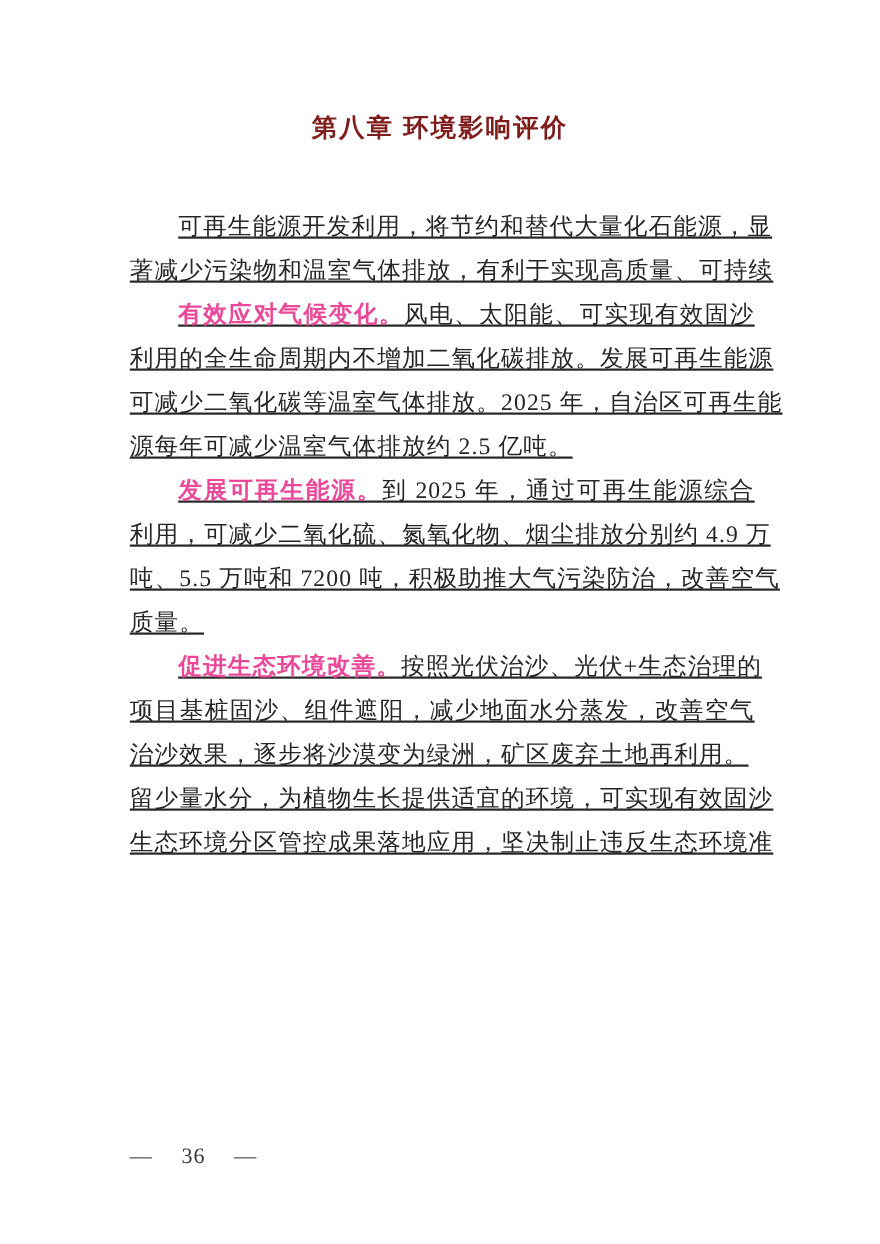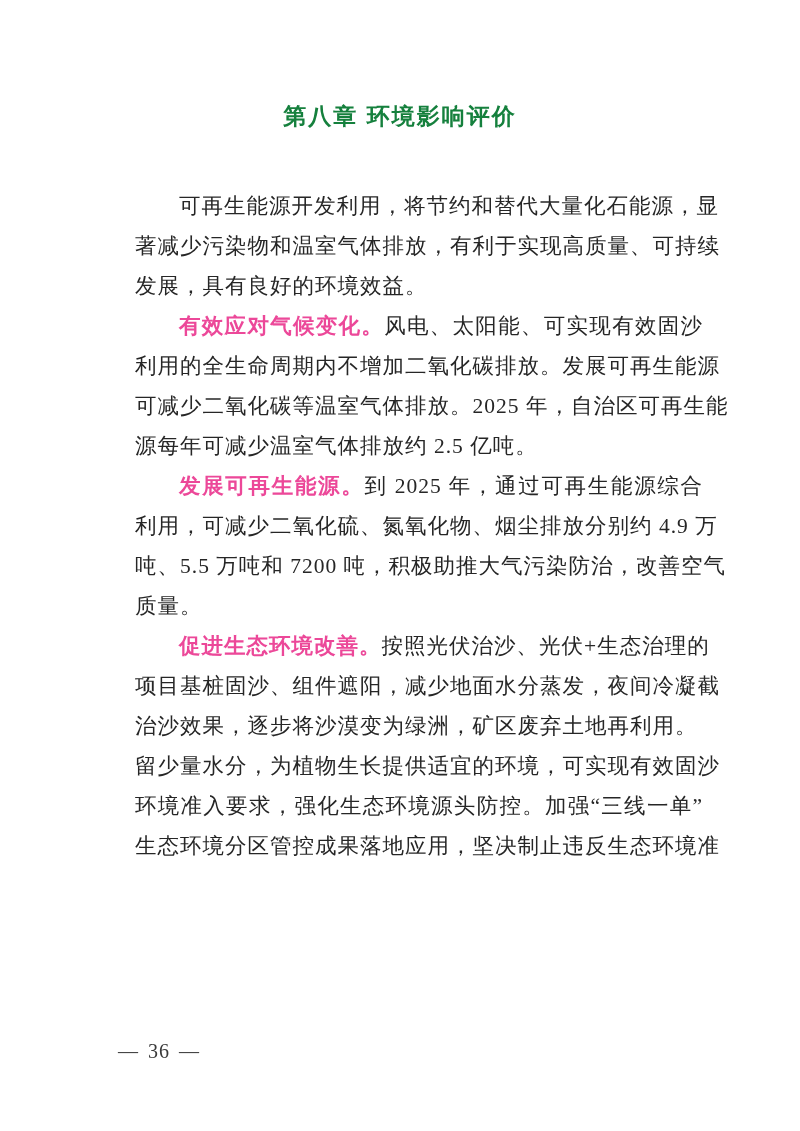--- a/index.html
+++ b/index.html
@@ -17,26 +17,27 @@
   }
   .doc-title {
     position: absolute;
     left: 0; right: 0; top: 101px;
     margin: 0;
     text-align: center;
     font-family: "Liberation Sans", "DejaVu Sans", sans-serif;
     font-weight: 700;
     font-size: 23px;
     letter-spacing: 2px;
-    color: #15803d;
+    color: #7f1d1d;
   }
   .doc-body {
     position: absolute;
-    left: 135px; top: 186px;
+    left: 118px; top: 186px;
     width: 568px;
+    text-decoration: underline;
   }
   .para { margin: 0; padding: 0; }
   .line {
     font-size: 21.5px;
     height: 40px;
     line-height: 40px;
     letter-spacing: 1px;
     text-align: justify;
     text-align-last: justify;
     text-justify: inter-character;
@@ -50,55 +51,53 @@
     font-family: "Liberation Sans", "DejaVu Sans", sans-serif;
     color: #ec4899;
   }
   .footer {
     position: absolute;
     left: 118px; top: 1040px;
     font-size: 20px;
     letter-spacing: 1px;
     color: #3a3a3a;
   }
-  .footer .page-num { margin: 0 9px; }
+  .footer .page-num { margin: 0 26px; }
 </style>
 </head>
 <body>
 
 <div class="page">
 
   <h1 class="doc-title">第八章 环境影响评价</h1>
 
   <div class="doc-body">
       <div class="para">
         <div class="line first"><span>可再生能源开发利用，将节约和替代大量化石能源，显</span></div>
         <div class="line"><span>著减少污染物和温室气体排放，有利于实现高质量、可持续</span></div>
-        <div class="line last"><span>发展，具有良好的环境效益。</span></div>
       </div>
       <div class="para">
         <div class="line first"><span class="lead">有效应对气候变化。</span><span>风电、太阳能、可实现有效固沙</span></div>
         <div class="line"><span>利用的全生命周期内不增加二氧化碳排放。发展可再生能源</span></div>
         <div class="line"><span>可减少二氧化碳等温室气体排放。2025 年，自治区可再生能</span></div>
         <div class="line last"><span>源每年可减少温室气体排放约 2.5 亿吨。</span></div>
       </div>
       <div class="para">
         <div class="line first"><span class="lead">发展可再生能源。</span><span>到 2025 年，通过可再生能源综合</span></div>
         <div class="line"><span>利用，可减少二氧化硫、氮氧化物、烟尘排放分别约 4.9 万</span></div>
         <div class="line"><span>吨、5.5 万吨和 7200 吨，积极助推大气污染防治，改善空气</span></div>
         <div class="line last"><span>质量。</span></div>
       </div>
       <div class="para">
         <div class="line first"><span class="lead">促进生态环境改善。</span><span>按照光伏治沙、光伏+生态治理的</span></div>
-        <div class="line"><span>项目基桩固沙、组件遮阳，减少地面水分蒸发，夜间冷凝截</span></div>
+        <div class="line"><span>项目基桩固沙、组件遮阳，减少地面水分蒸发，改善空气</span></div>
         <div class="line last"><span>治沙效果，逐步将沙漠变为绿洲，矿区废弃土地再利用。</span></div>
         <div class="line"><span>留少量水分，为植物生长提供适宜的环境，可实现有效固沙</span></div>
       </div>
       <div class="para">
-        <div class="line"><span>环境准入要求，强化生态环境源头防控。加强“三线一单”</span></div>
         <div class="line"><span>生态环境分区管控成果落地应用，坚决制止违反生态环境准</span></div>
       </div>
     </div>
 
   <div class="footer">
     <span>—</span><span class="page-num">36</span><span>—</span>
   </div>
 
 </div>
 

